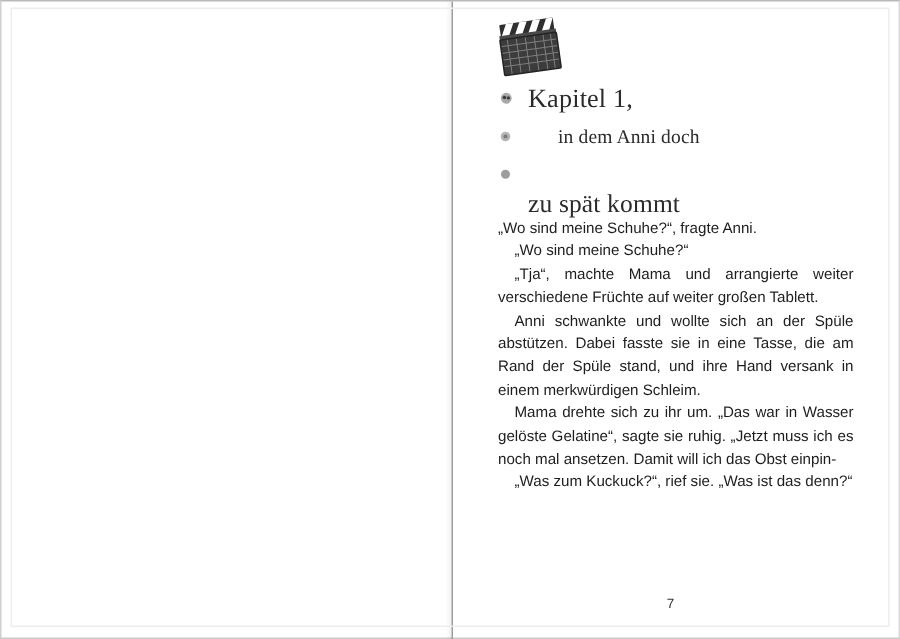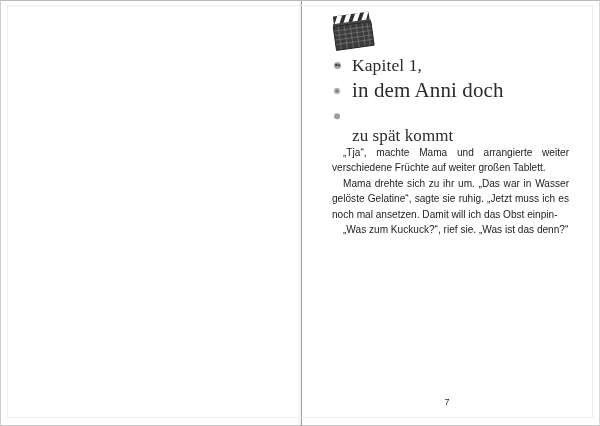--- a/index.html
+++ b/index.html
@@ -109,21 +109,21 @@
   .ornament-dot svg { display: block; }
   .heading-text {
     font-family: "Liberation Serif", "DejaVu Serif", serif;
     font-size: 17px;
     line-height: 1;
     color: #2b2b2b;
     letter-spacing: 0.1px;
     white-space: nowrap;
   }
   .heading-text.line1 { font-size: 17.5px; }
-  .heading-text.line2 { font-size: 21px; }
+  .heading-text.line2 { font-size: 13px; margin-left: 20px; }
   .heading-text.line3 { font-size: 17px; margin-top: 40px; }
 
   
   #body-text {
     position: absolute;
     left: 30px;
     top: 144px;
     width: 237px;
     font-family: "Liberation Sans", "DejaVu Sans", sans-serif;
     font-size: 10.1px;
@@ -233,21 +233,24 @@
               <circle cx="4" cy="4.2" r="3" fill="#9d9d9d"></circle>
             </svg>
           </span>
         </span>
         <span class="heading-text line3">zu spät kommt</span>
       </div>
 
     </div>
 
     <div id="body-text">
+      <p class="noindent">„Wo sind meine Schuhe?“, fragte Anni.</p>
+      <p class="indent">„Wo sind meine Schuhe?“</p>
       <p class="indent">„Tja“, machte Mama und arrangierte weiter verschiedene Früchte auf weiter großen Tablett.</p>
+      <p class="indent">Anni schwankte und wollte sich an der Spüle abstützen. Dabei fasste sie in eine Tasse, die am Rand der Spüle stand, und ihre Hand versank in einem merkwürdigen Schleim.</p>
       <p class="indent">Mama drehte sich zu ihr um. „Das war in Wasser gelöste Gelatine“, sagte sie ruhig. „Jetzt muss ich es noch mal ansetzen. Damit will ich das Obst einpin-</p>
       <p class="indent">„Was zum Kuckuck?“, rief sie. „Was ist das denn?“</p>
     </div>
 
     <div id="page-number">7</div>
 
   </div>
 
   <div id="page-frame"></div>
 </div>

